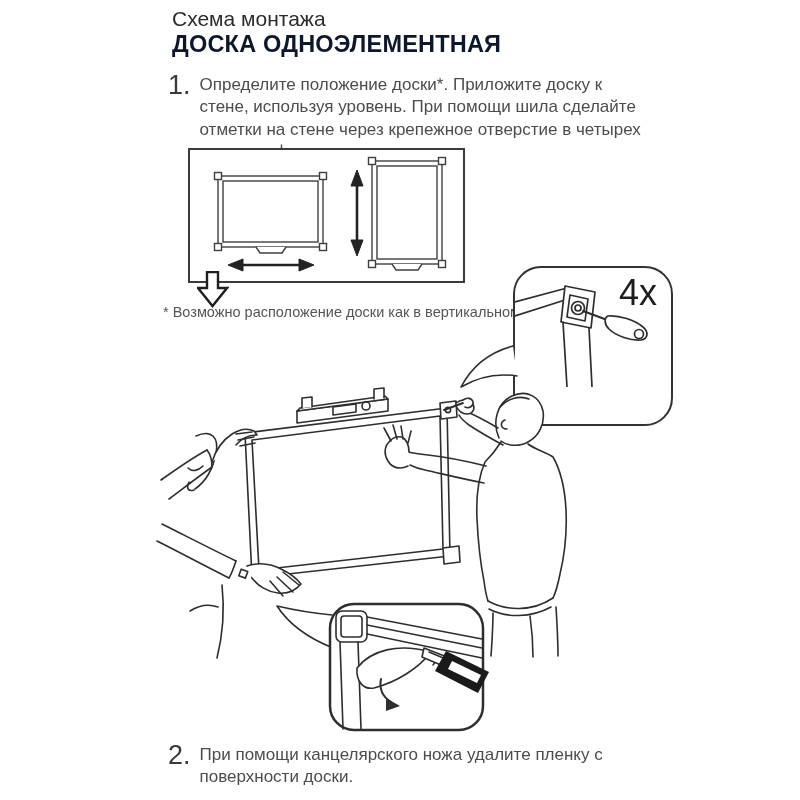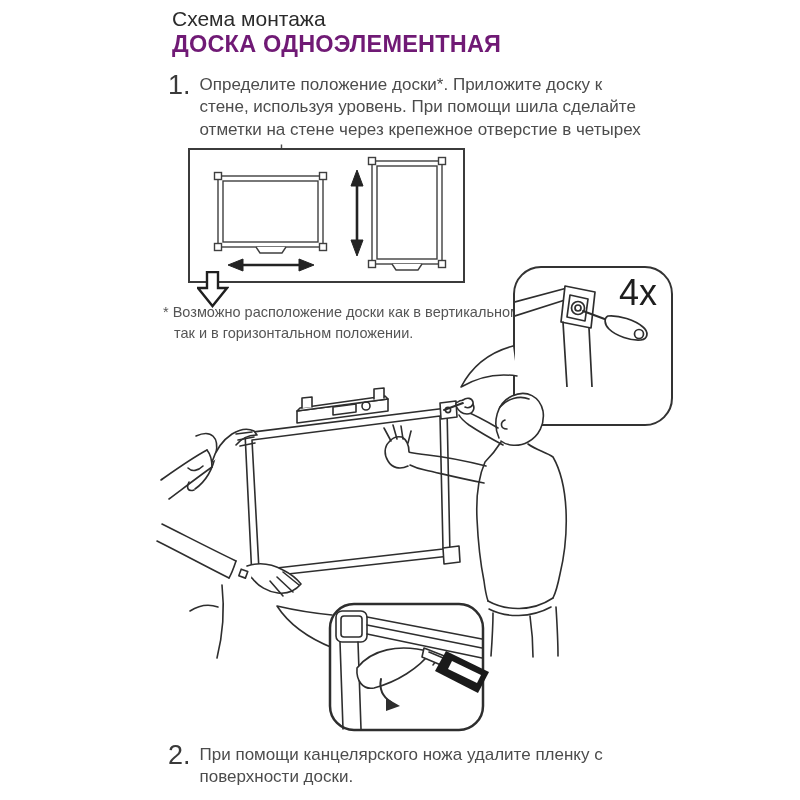--- a/index.html
+++ b/index.html
@@ -6,21 +6,21 @@
   body{
     width:800px;height:800px;position:relative;overflow:hidden;
     background:#ffffff;
     font-family:"Liberation Sans","DejaVu Sans",sans-serif;
     -webkit-font-smoothing:antialiased;
   }
   .abs{position:absolute;}
   
   .hdr{left:172px;top:6px;}
   .hdr-sub{font-size:21px;color:#2b2b2b;line-height:1.2;}
-  .hdr-title{font-size:23.5px;font-weight:bold;color:#701a75;line-height:1.15;letter-spacing:.2px;}
+  .hdr-title{font-size:23.5px;font-weight:bold;color:#0f172a;line-height:1.15;letter-spacing:.2px;}
   
   .step{display:flex;align-items:flex-start;color:#4c4c4c;}
   .step-num{font-size:27px;color:#3a3a3a;line-height:1;margin-right:9px;transform:translateY(-2px);font-weight:400;}
   .step-text{font-size:17px;line-height:1.32;color:#4c4c4c;}
   .step1{left:168px;top:74px;width:486px;}
   .step2{left:168px;top:744px;width:524px;}
   
   .diagram-box{left:188px;top:148px;width:277px;height:135px;border:2px solid #3b3b3b;box-sizing:border-box;background:#fff;}
   
   .footnote{left:163px;top:302px;font-size:14.5px;color:#555;line-height:1.45;}
@@ -82,21 +82,20 @@
     </g>
   </svg>
 </div>
 
 <svg class="abs" style="left:197px;top:271px;" width="32" height="38" viewBox="0 0 32 38">
   <polygon points="10,1 21,1 21,17 30,17 15.5,35 1,17 10,17" fill="#ffffff" stroke="#1f1f1f" stroke-width="2.4" stroke-linejoin="miter"></polygon>
 </svg>
 
 <div class="abs footnote">
   <div class="l1">* Возможно расположение доски как в вертикальном,</div>
-  <div class="l2">так и в горизонтальном положении.</div>
 </div>
 
 <div class="abs awl-callout">
   <svg class="abs" style="left:0;top:0;" width="155" height="119" viewBox="0 0 155 119">
     <g fill="none" stroke="#2e2e2e" stroke-width="1.7" stroke-linecap="round" stroke-linejoin="round">
 
       <path d="M 0 34 L 52 20"></path>
       <path d="M 0 48 L 50 32"></path>
 
       <path d="M 50 18 L 80 24 L 76 60 L 46 54 Z" fill="#ffffff"></path>

